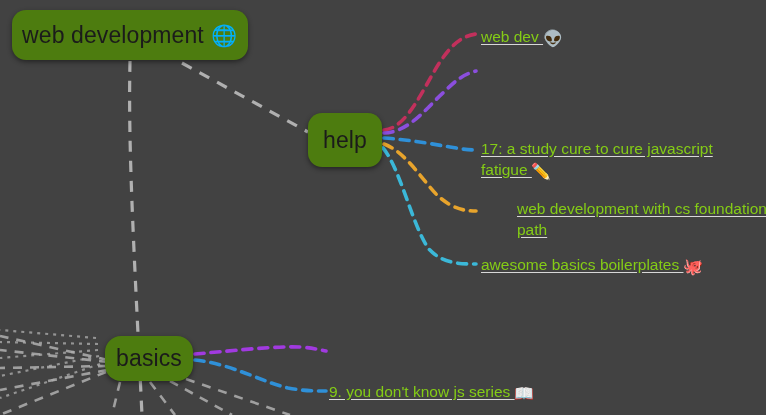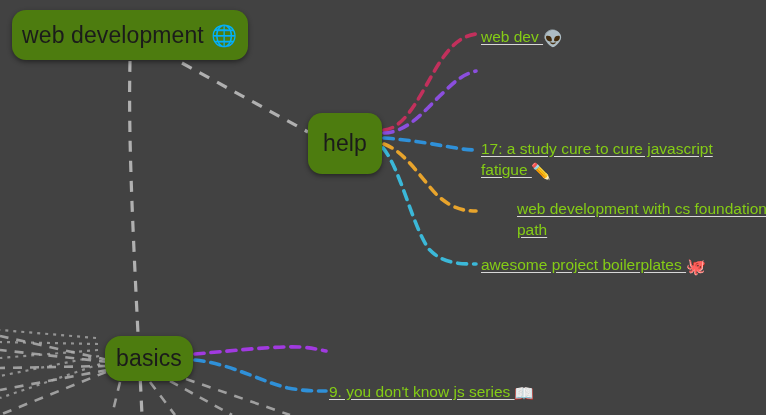--- a/index.html
+++ b/index.html
@@ -22,21 +22,21 @@
     justify-content:center;
     gap:8px;
     box-shadow:0 2px 5px rgba(0,0,0,.45);
     white-space:nowrap;
     z-index:5;
   }
   .node .ntext { font-size:23px; font-weight:400; letter-spacing:.1px; line-height:1; }
   .node .nemoji { font-size:21px; line-height:1; }
 
   #node-root { left:12px; top:10px; width:236px; height:50px; padding:0 16px; }
-  #node-help { left:308px; top:113px; width:74px; height:61px; }
+  #node-help { left:308px; top:113px; width:74px; height:54px; }
   #node-basics { left:105px; top:336px; width:88px; height:45px;border-radius:16px; }
 
   .leaf {
     position:absolute;
     color:#84cc16;
     font-size:15.5px;
     line-height:21px;
     z-index:4;
     max-width:300px;
   }
@@ -120,21 +120,21 @@
 
   <div class="leaf" id="leaf-17">
     <span class="ltxt">17: a study cure to cure javascript fatigue </span><span class="lemoji">✏️</span>
   </div>
 
   <div class="leaf" id="leaf-csfound">
     <span class="ltxt">web development with cs foundations path</span>
   </div>
 
   <div class="leaf" id="leaf-boiler">
-    <span class="ltxt">awesome project boilerplates </span><span class="lemoji">🐙</span>
+    <span class="ltxt">awesome basics boilerplates </span><span class="lemoji">🐙</span>
   </div>
 
 
   <div class="leaf" id="leaf-ydkjs">
     <span class="ltxt">9. you don't know js series </span><span class="lemoji">📖</span>
   </div>
 
 </div>
 
 </body></html>

